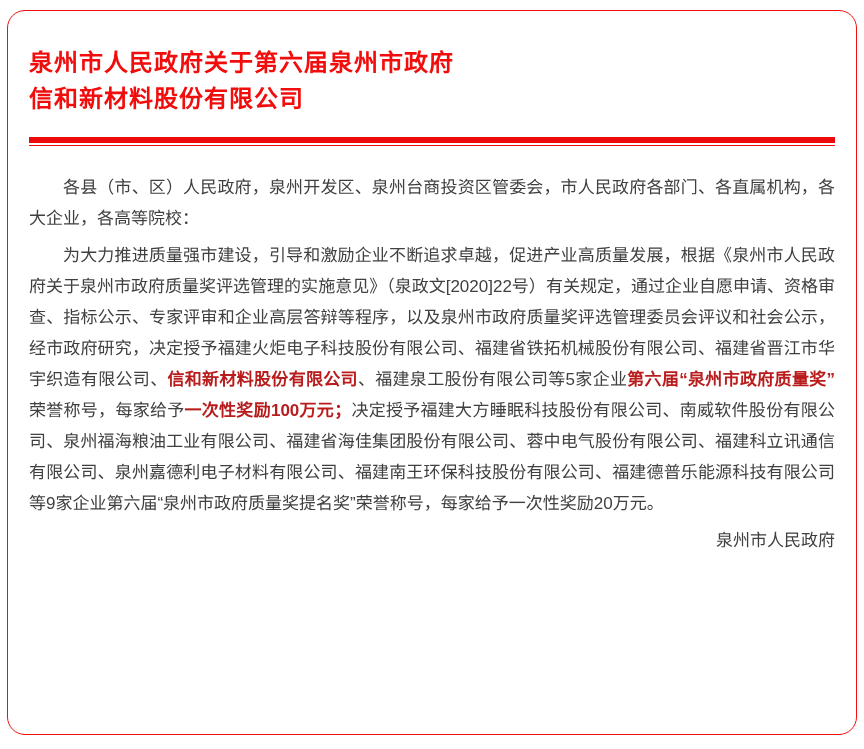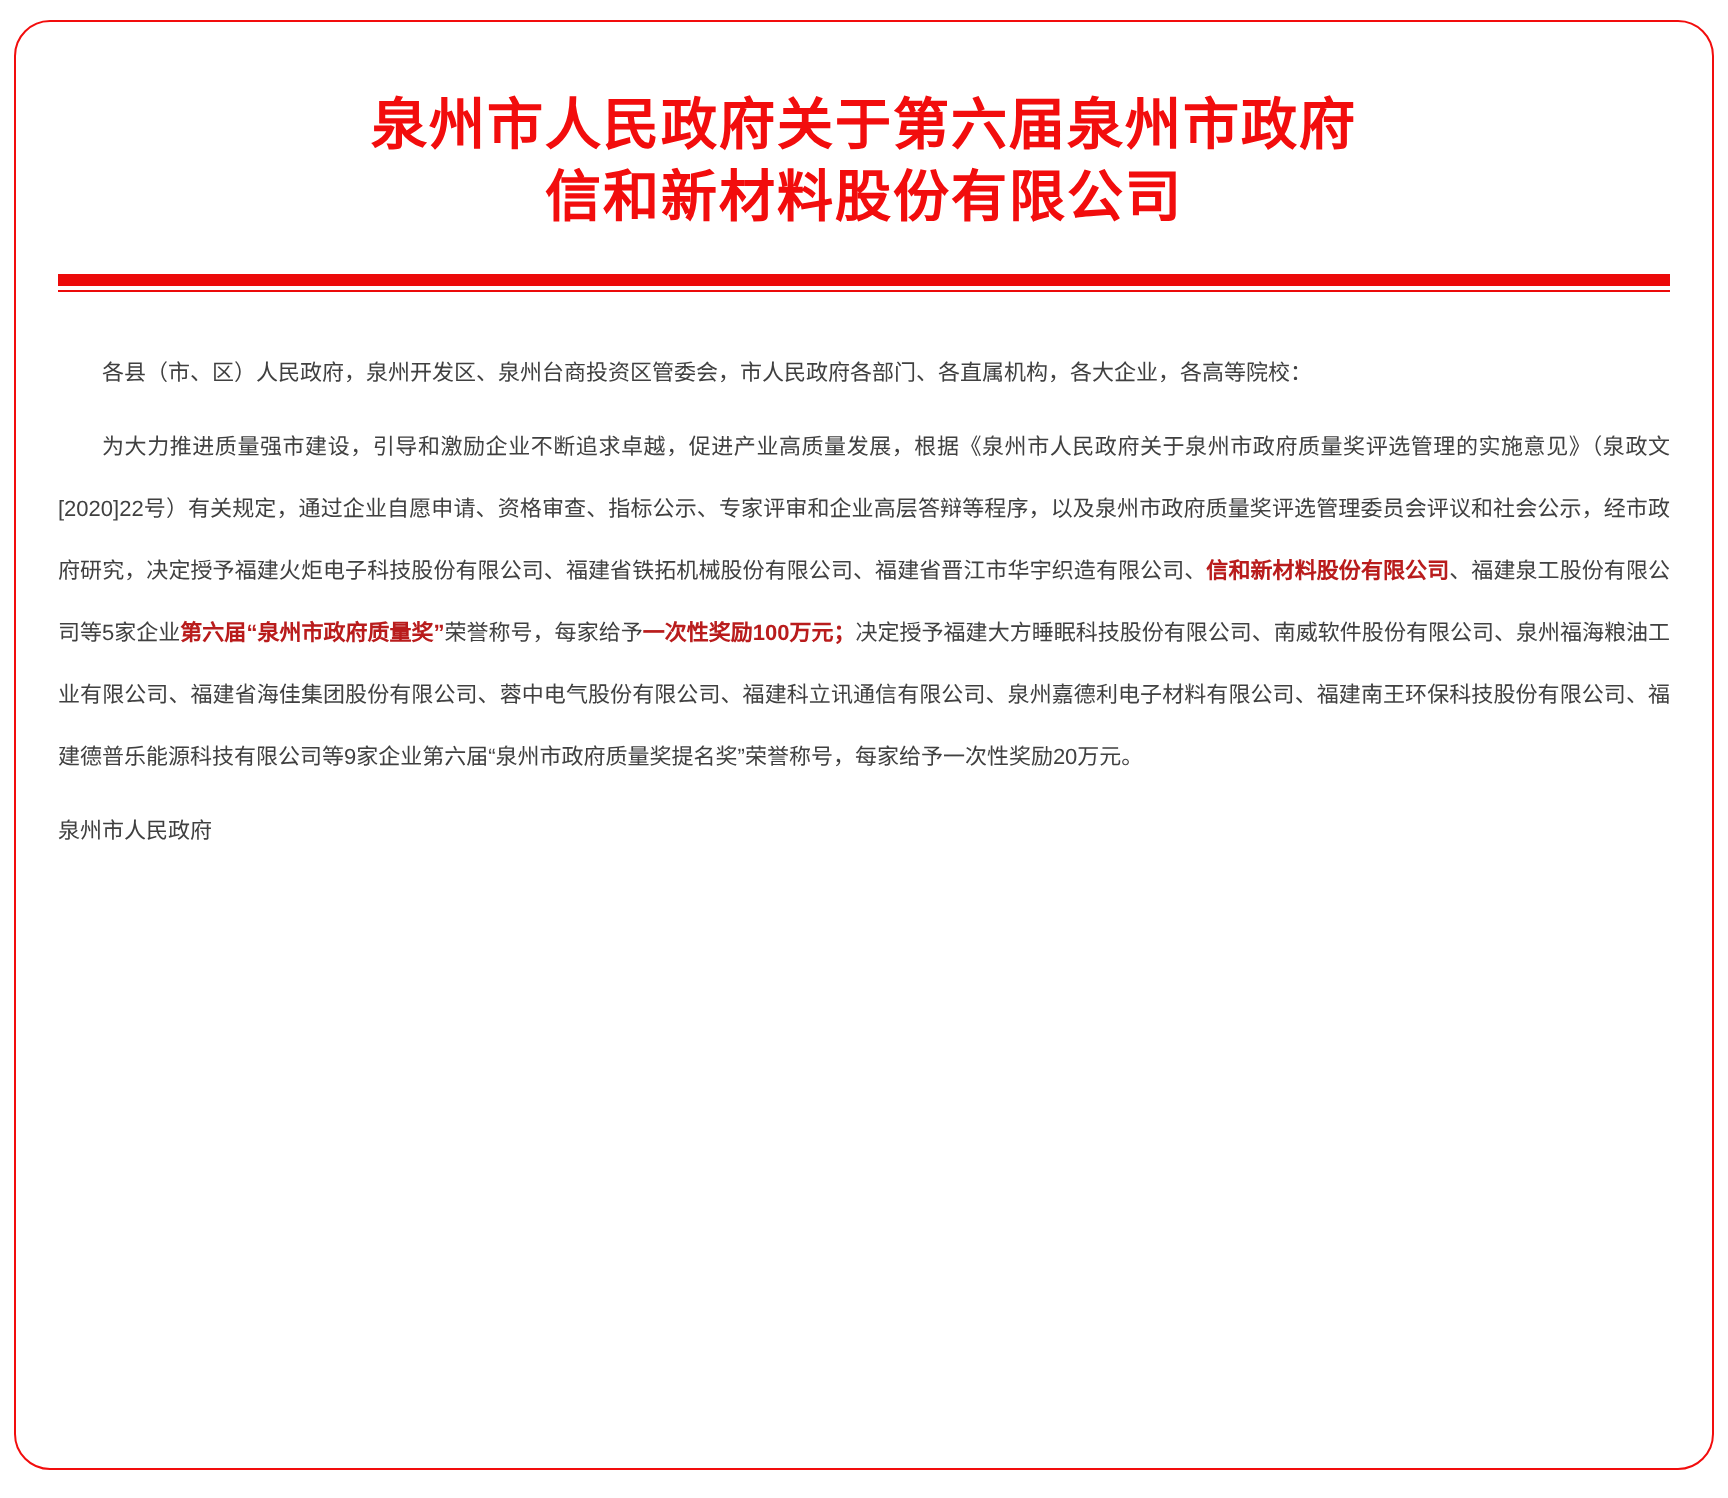--- a/index.html
+++ b/index.html
@@ -18,56 +18,57 @@
     bottom: 14px;
     border: 1.5px solid #f20d0d;
     border-radius: 18px;
     background: #ffffff;
     padding: 34px 21px 0 21px;
     box-sizing: border-box;
     overflow: hidden;
   }
   .title {
     margin: 0;
-    text-align: center;
+    text-align: left;
     color: #f20d0d;
-    font-size: 28px;
+    font-size: 24px;
     line-height: 36px;
     font-weight: 700;
     letter-spacing: 1px;
   }
   .divider {
     margin-top: 20px;
   }
   .divider .bar {
     height: 6px;
     background: #ec0a0a;
   }
   .divider .line {
     margin-top: 2px;
     height: 0;
     border-top: 1.5px solid #ec0a0a;
   }
   .content {
     margin-top: 26px;
     color: #404040;
-    font-size: 11px;
+    font-size: 17px;
     line-height: 31px;
     text-align: justify;
   }
   .content p {
     margin: 0 0 6px 0;
     text-indent: 2em;
   }
   .em-red {
     color: #b91c1c;
     font-weight: 700;
   }
   .sig {
     margin-top: 6px;
+    text-align: right;
   }
   .sig p {
     margin: 0;
     text-indent: 0;
   }
 </style>
 </head>
 <body>
 
 <div class="doc">

